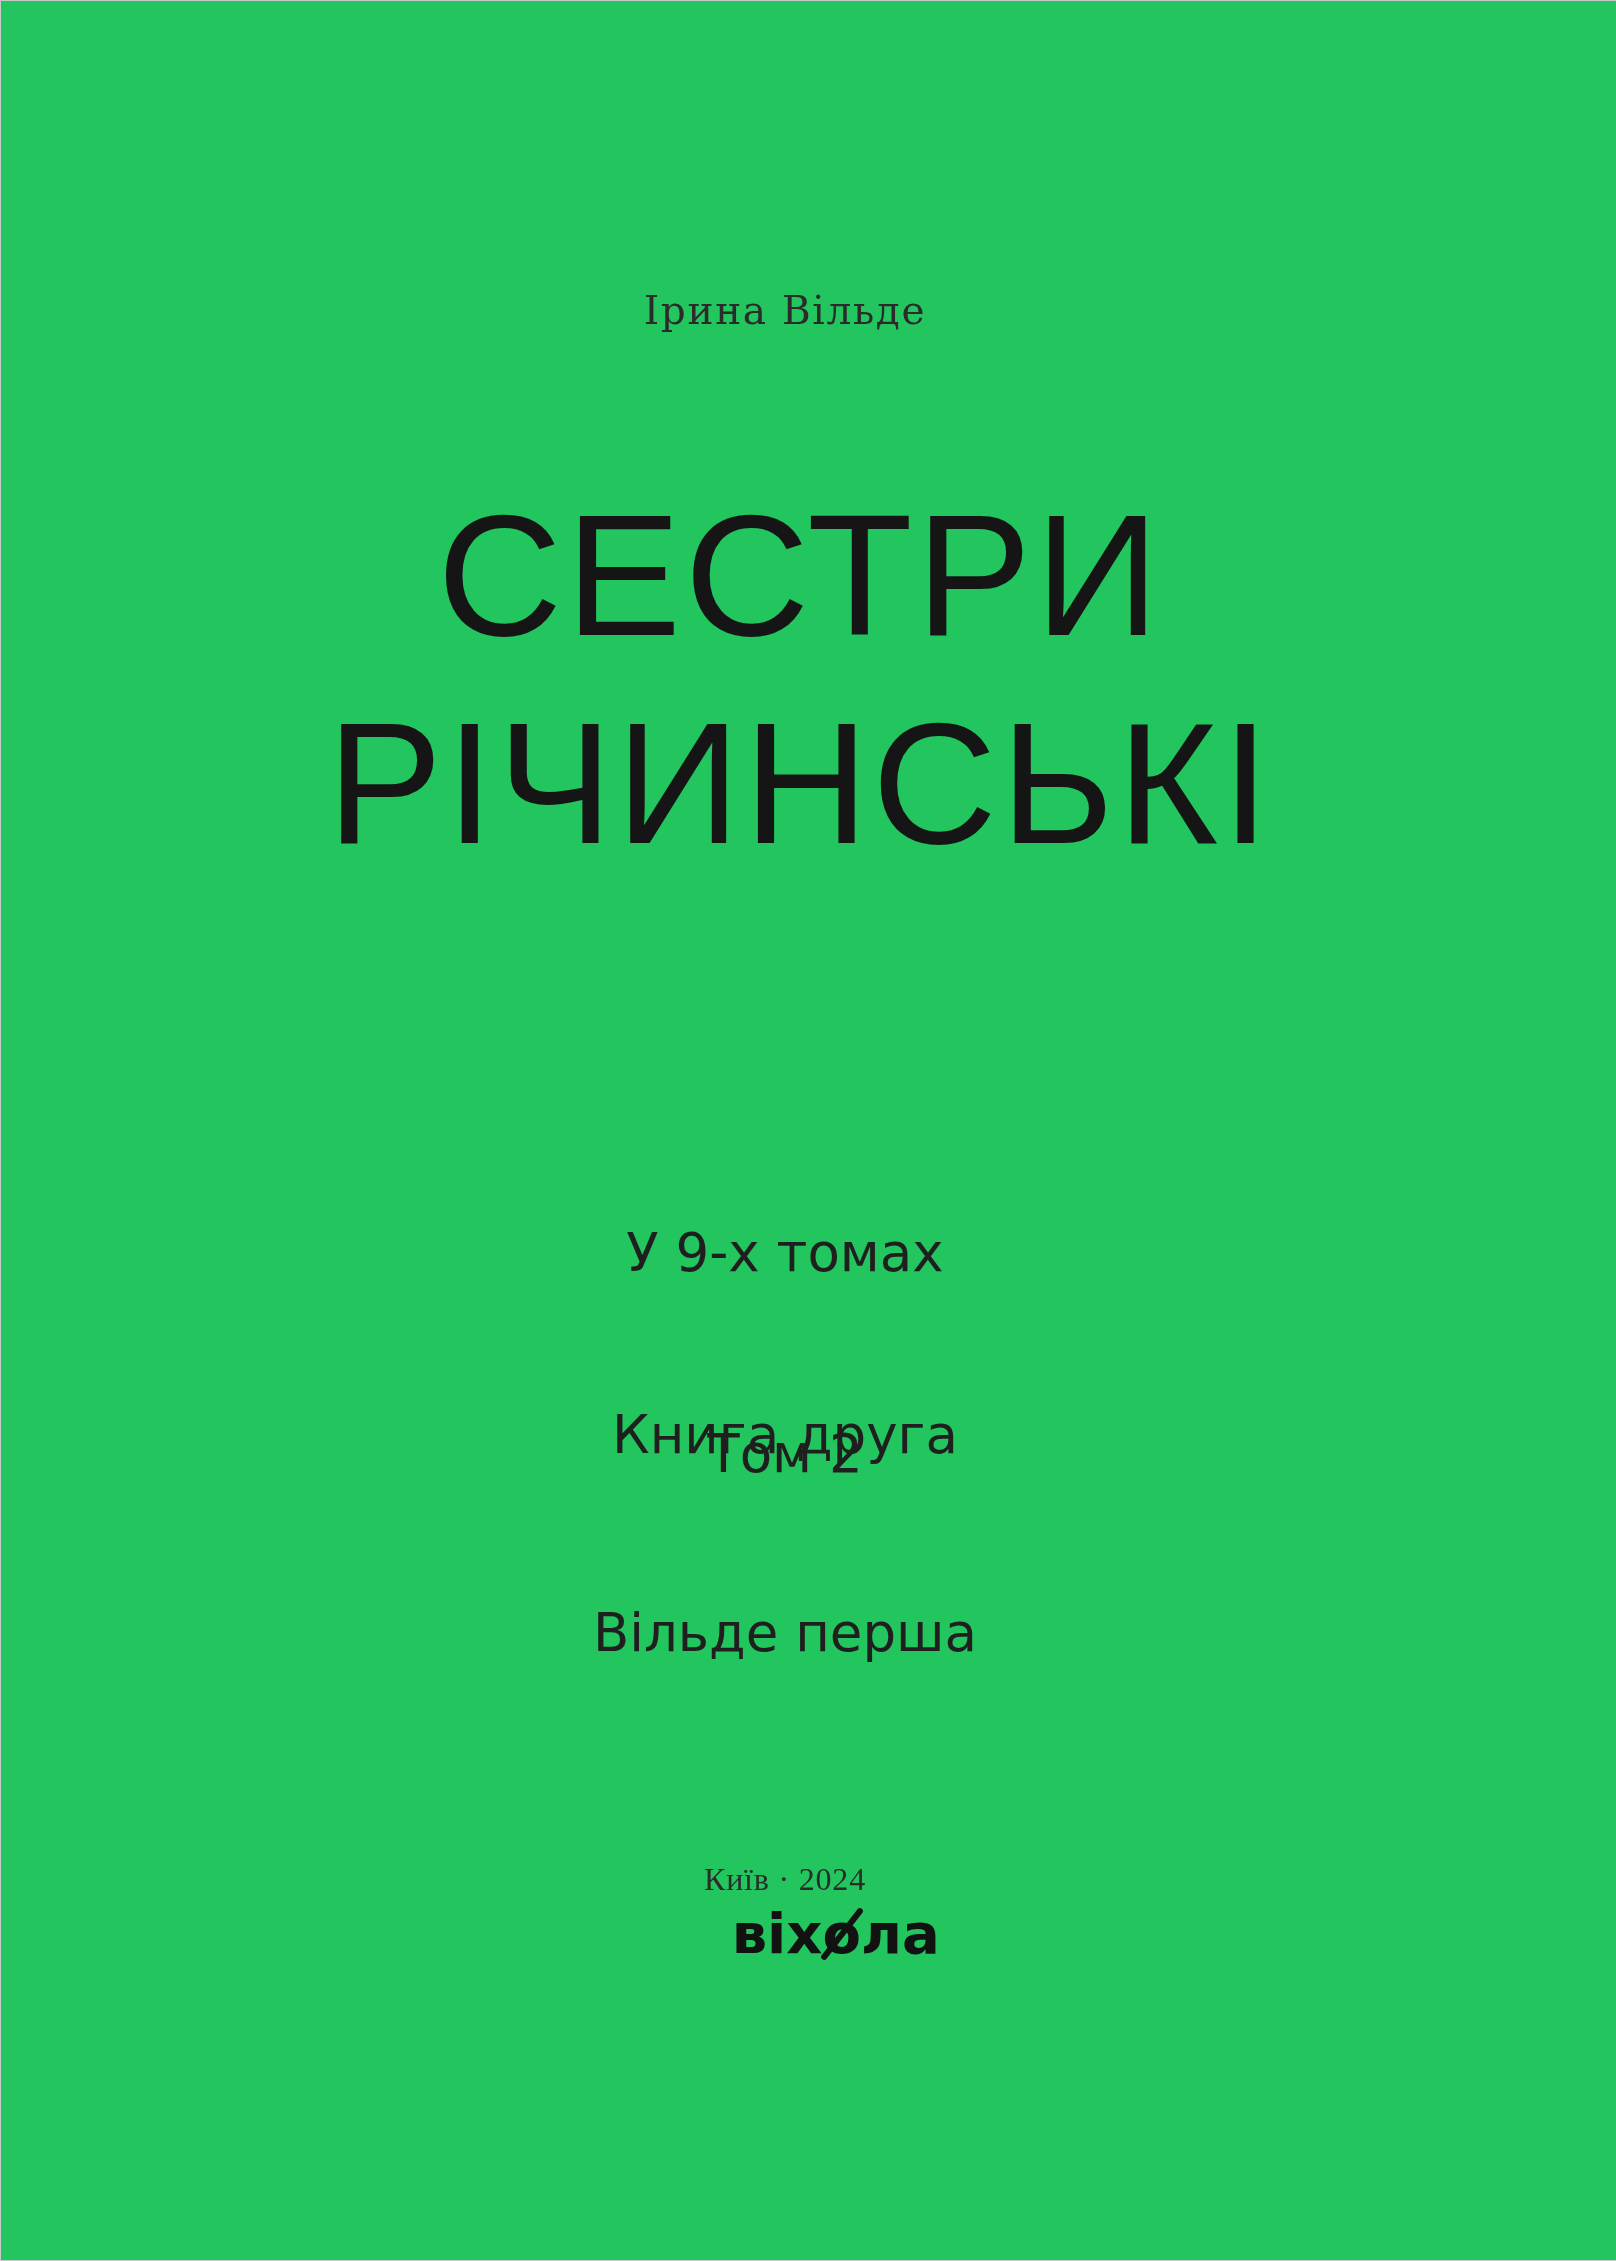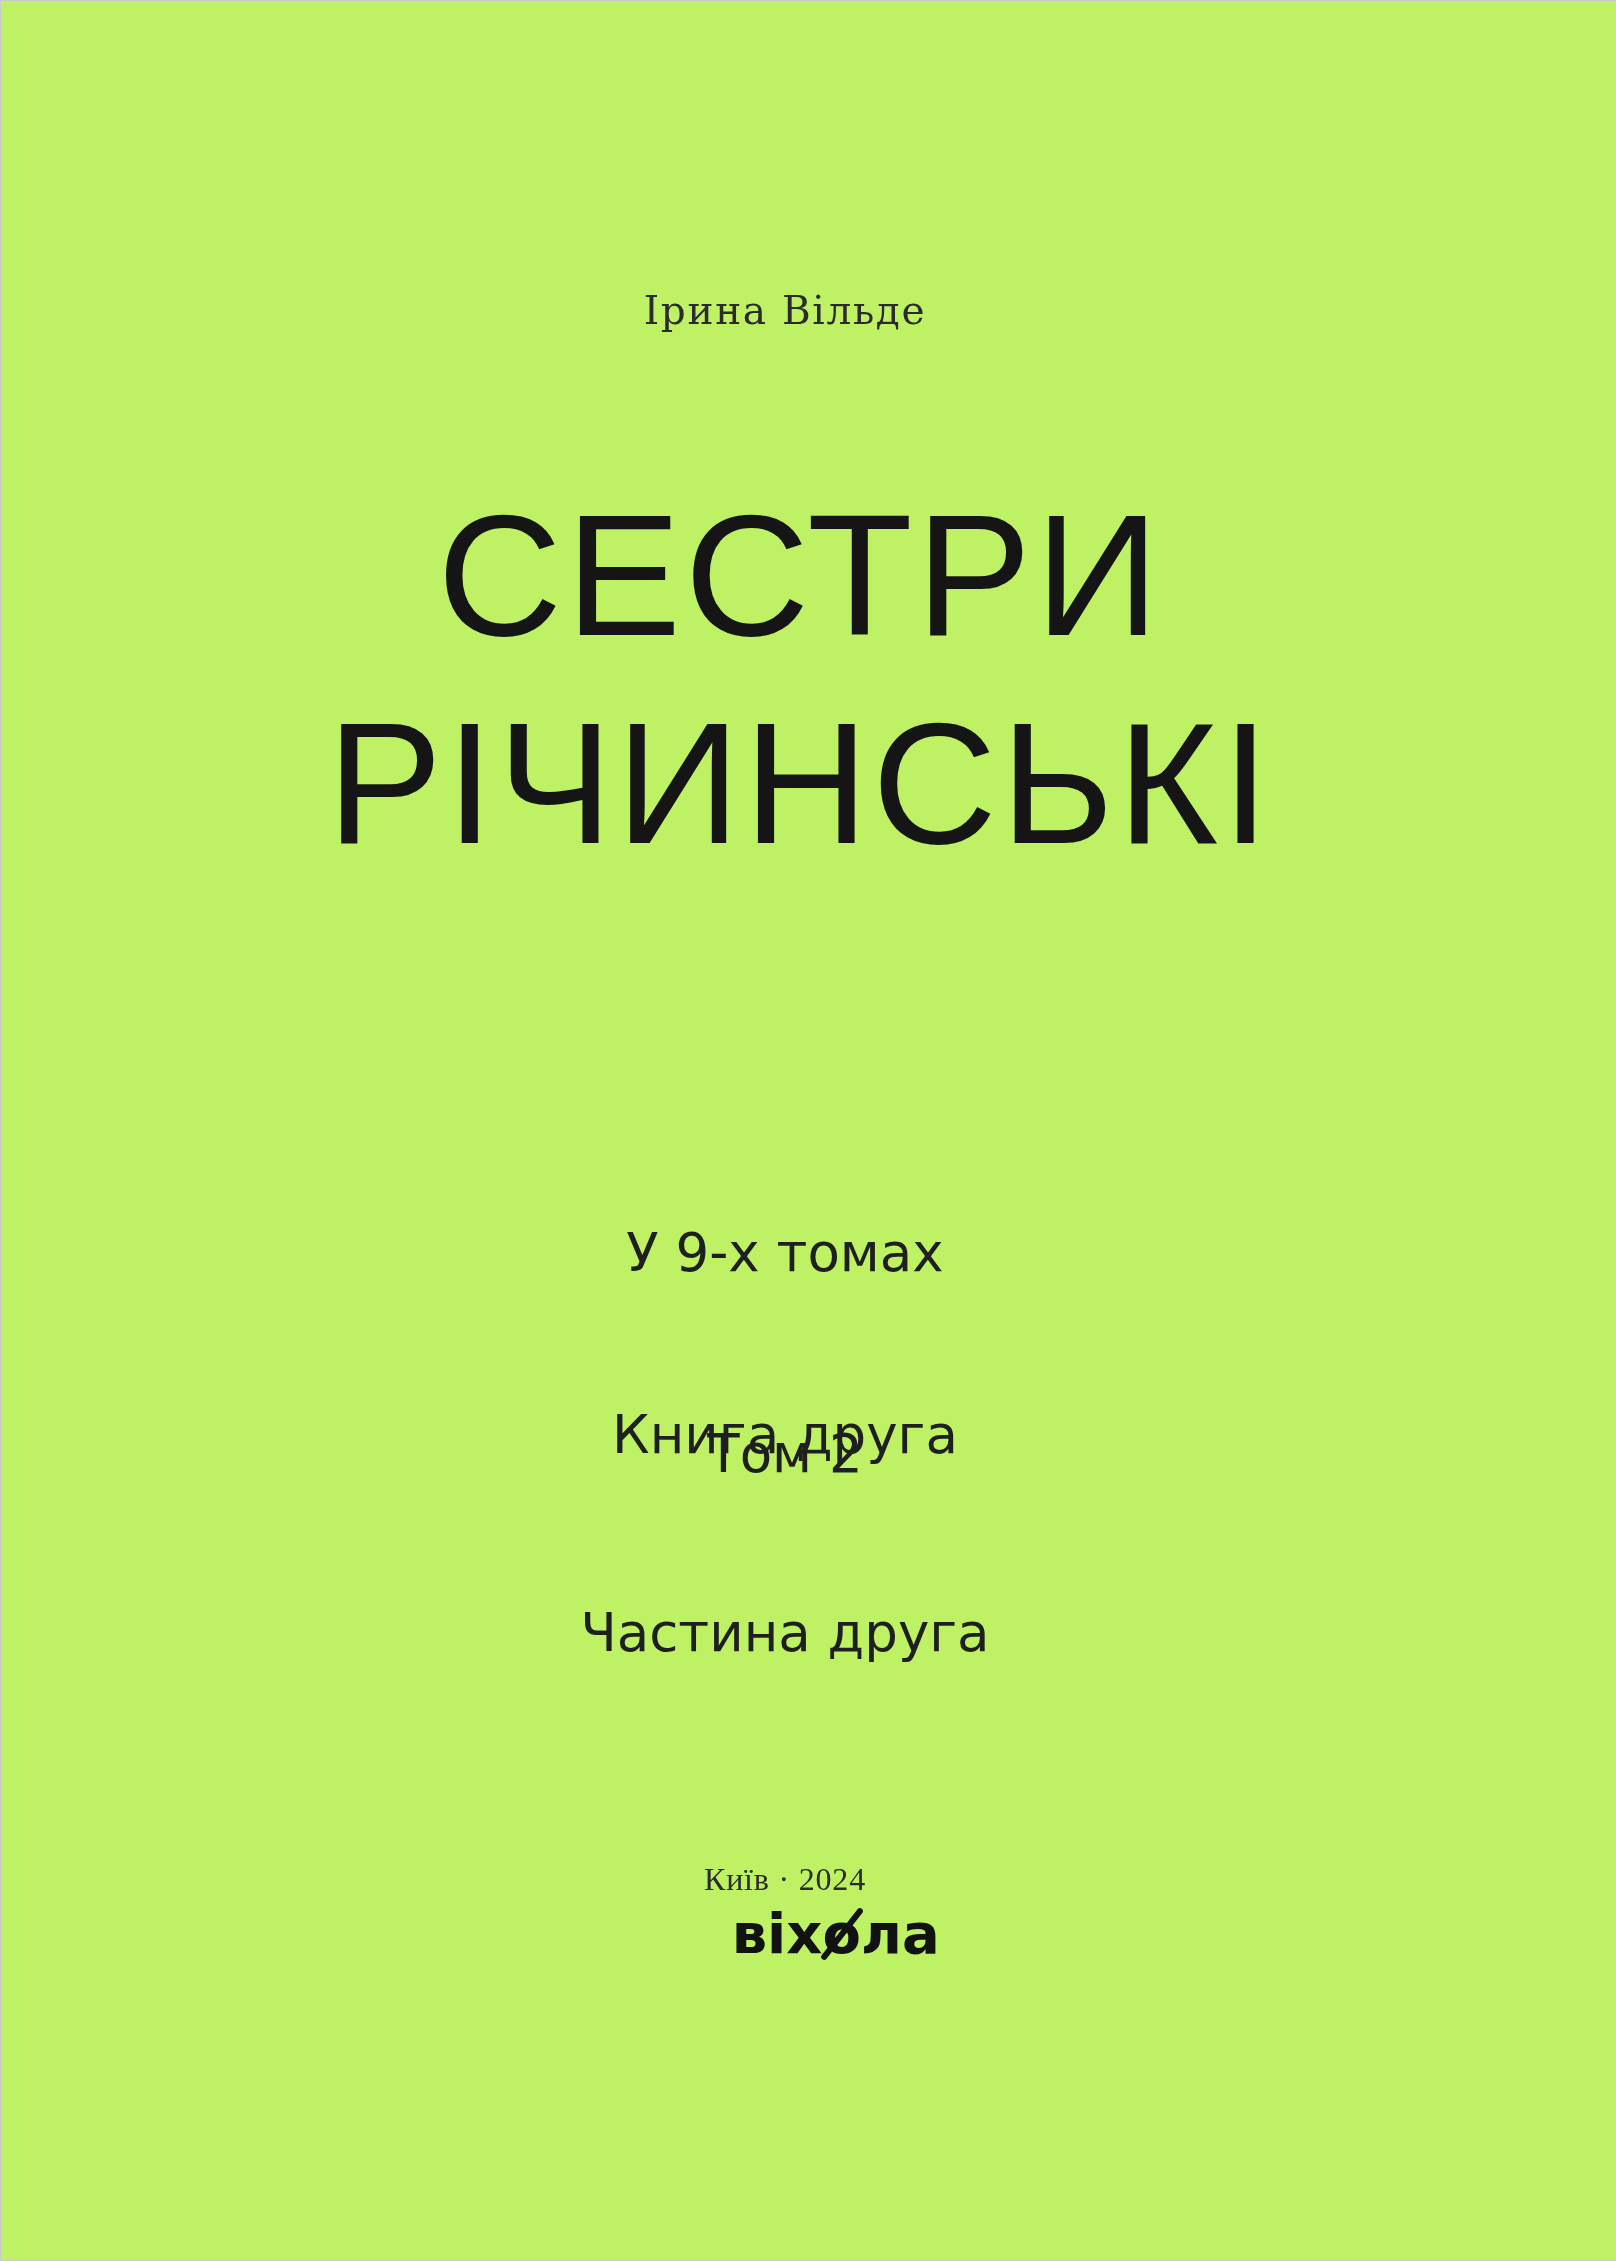--- a/index.html
+++ b/index.html
@@ -4,21 +4,21 @@
 <style>
   html, body {
     margin: 0;
     padding: 0;
     background: #ffffff;
   }
   .sheet {
     position: relative;
     width: 1617px;
     height: 2261px;
-    background: #bef264;
+    background: #22c55e;
     box-sizing: border-box;
     border: 0.8px solid #c9c9c9;
     overflow: hidden;
     font-family: "DejaVu Sans", "Liberation Sans", sans-serif;
     color: #1c1c1c;
   }
   .block {
     position: absolute;
     left: 0;
     width: 100%;
@@ -127,21 +127,21 @@
   <div class="block title-line2">РІЧИНСЬКІ</div>
 
 
   <div class="block volume-info">
     <div>У 9-х томах</div>
     <div>Том 2</div>
   </div>
 
   <div class="block book-info">
     <div>Книга друга</div>
-    <div>Частина друга</div>
+    <div>Вільде перша</div>
   </div>
 
   <div class="block publisher-logo">
     <span>віх</span><span class="logo-o">о</span><span>ла</span>
   </div>
 
   <div class="block imprint">Київ · 2024</div>
 
 </div>
 

